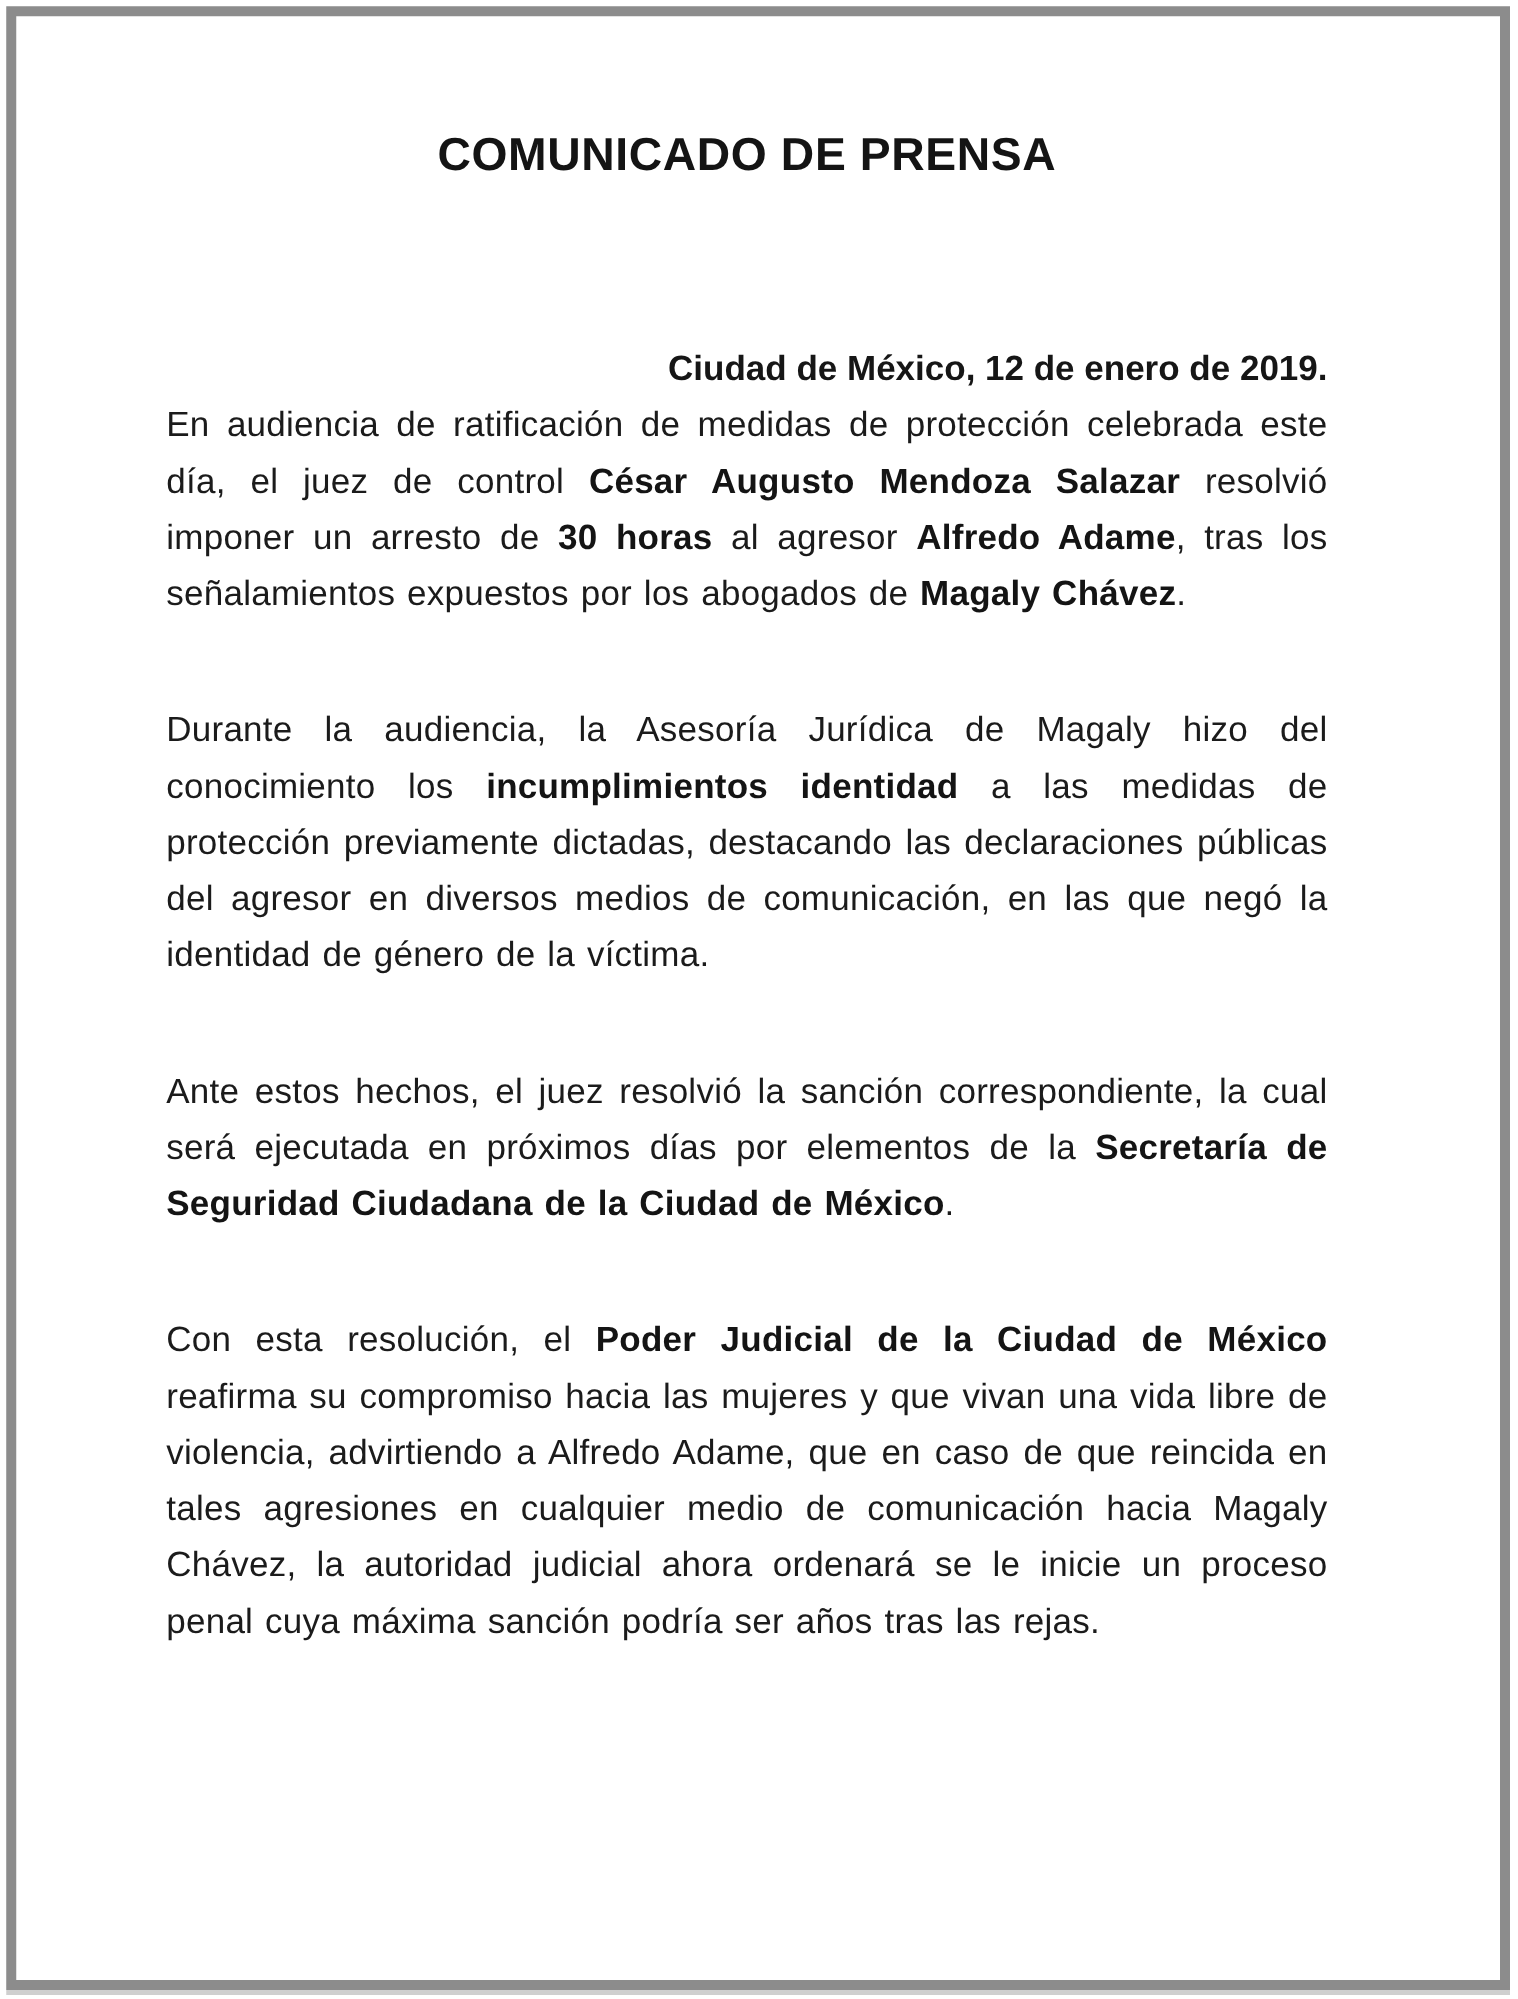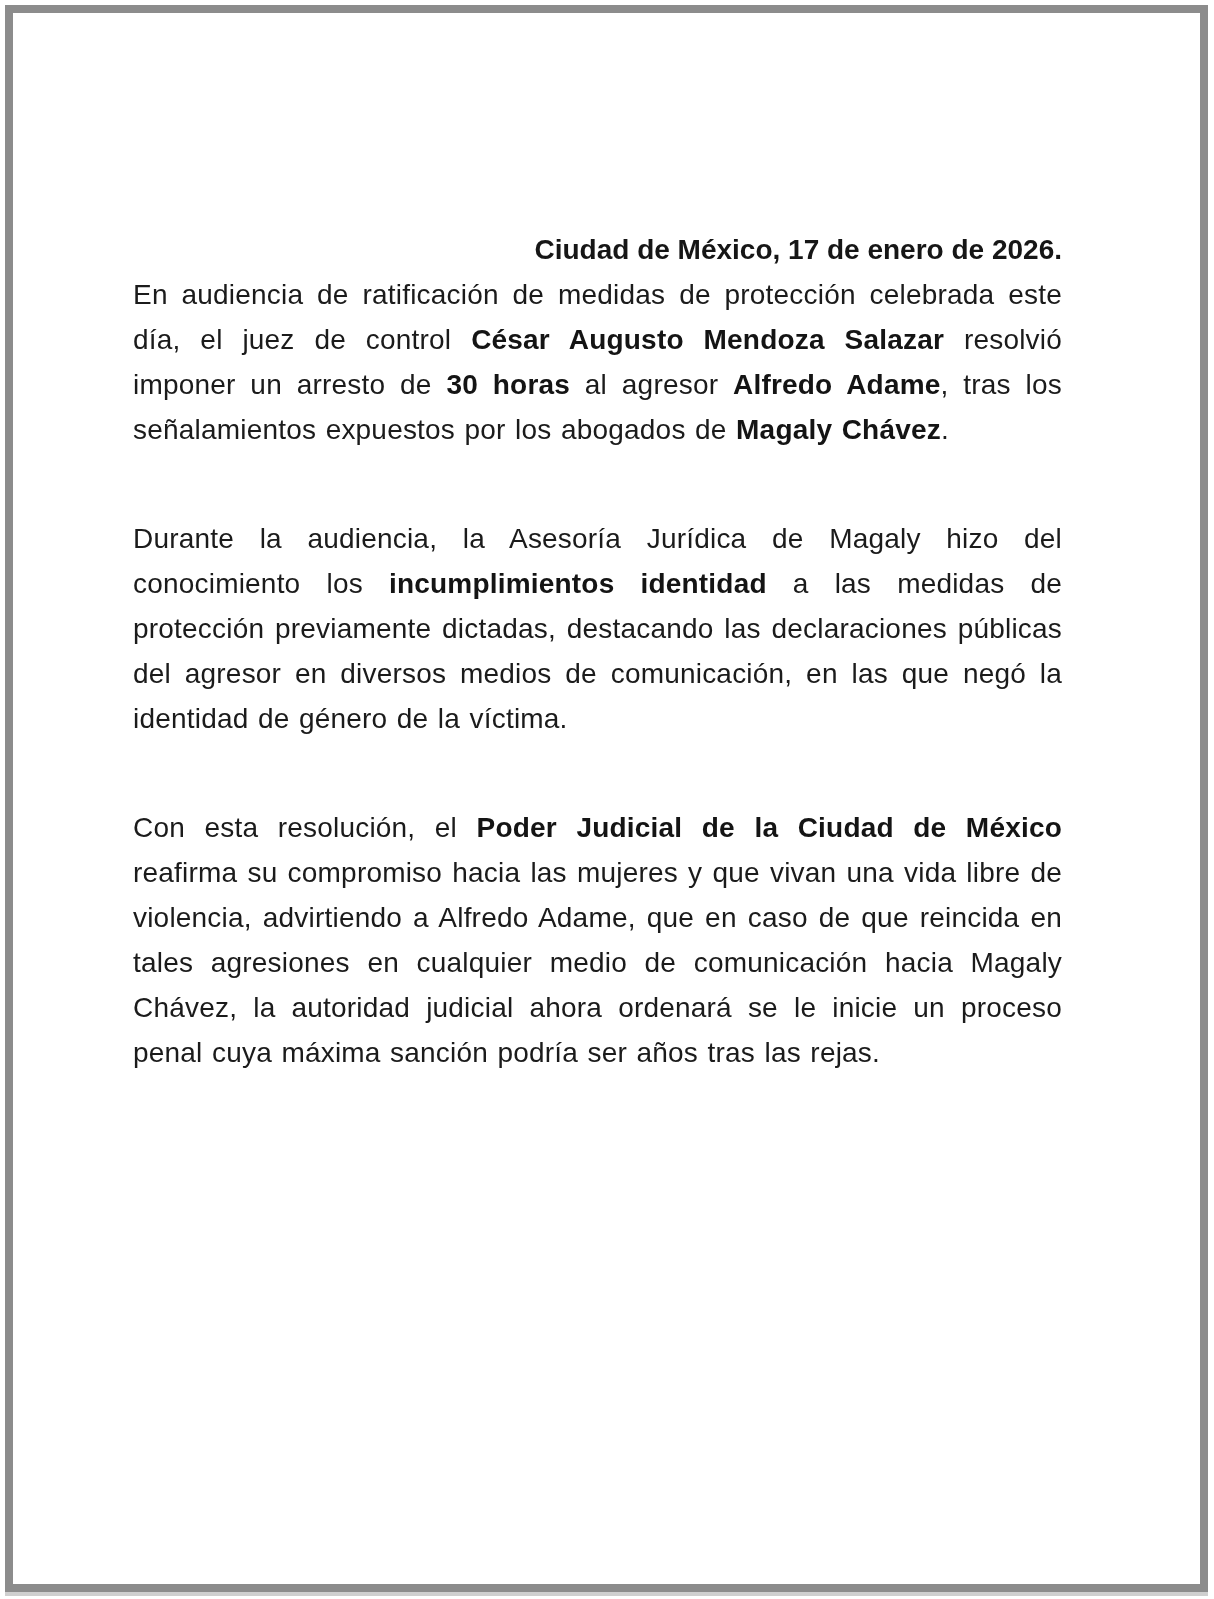--- a/index.html
+++ b/index.html
@@ -61,20 +61,22 @@
   .b {
     font-weight: bold;
     color: #141414;
   }
 </style>
 </head>
 <body>
 
 <div class="page">
   <div class="content">
-    <p class="dateline">Ciudad de México, 17 de enero de 2026.</p>
+    <h1 class="title">COMUNICADO DE PRENSA</h1>
+    <p class="dateline">Ciudad de México, 12 de enero de 2019.</p>
     <div class="body-block">
         <p class="para"><span>En audiencia de ratificación de medidas de protección celebrada este día, el juez de control </span><span class="b">César Augusto Mendoza Salazar</span><span> resolvió imponer un arresto de </span><span class="b">30 horas</span><span> al agresor </span><span class="b">Alfredo Adame</span><span>, tras los señalamientos expuestos por los abogados de </span><span class="b">Magaly Chávez</span><span>.</span></p>
         <p class="para"><span>Durante la audiencia, la Asesoría Jurídica de Magaly hizo del conocimiento los </span><span class="b">incumplimientos identidad</span><span> a las medidas de protección previamente dictadas, destacando las declaraciones públicas del agresor en diversos medios de comunicación, en las que negó la identidad de género de la víctima.</span></p>
+        <p class="para"><span>Ante estos hechos, el juez resolvió la sanción correspondiente, la cual será ejecutada en próximos días por elementos de la </span><span class="b">Secretaría de Seguridad Ciudadana de la Ciudad de México</span><span>.</span></p>
         <p class="para"><span>Con esta resolución, el </span><span class="b">Poder Judicial de la Ciudad de México</span><span> reafirma su compromiso hacia las mujeres y que vivan una vida libre de violencia, advirtiendo a Alfredo Adame, que en caso de que reincida en tales agresiones en cualquier medio de comunicación hacia Magaly Chávez, la autoridad judicial ahora ordenará se le inicie un proceso penal cuya máxima sanción podría ser años tras las rejas.</span></p>
       </div>
   </div>
 </div>
 
 </body></html>

